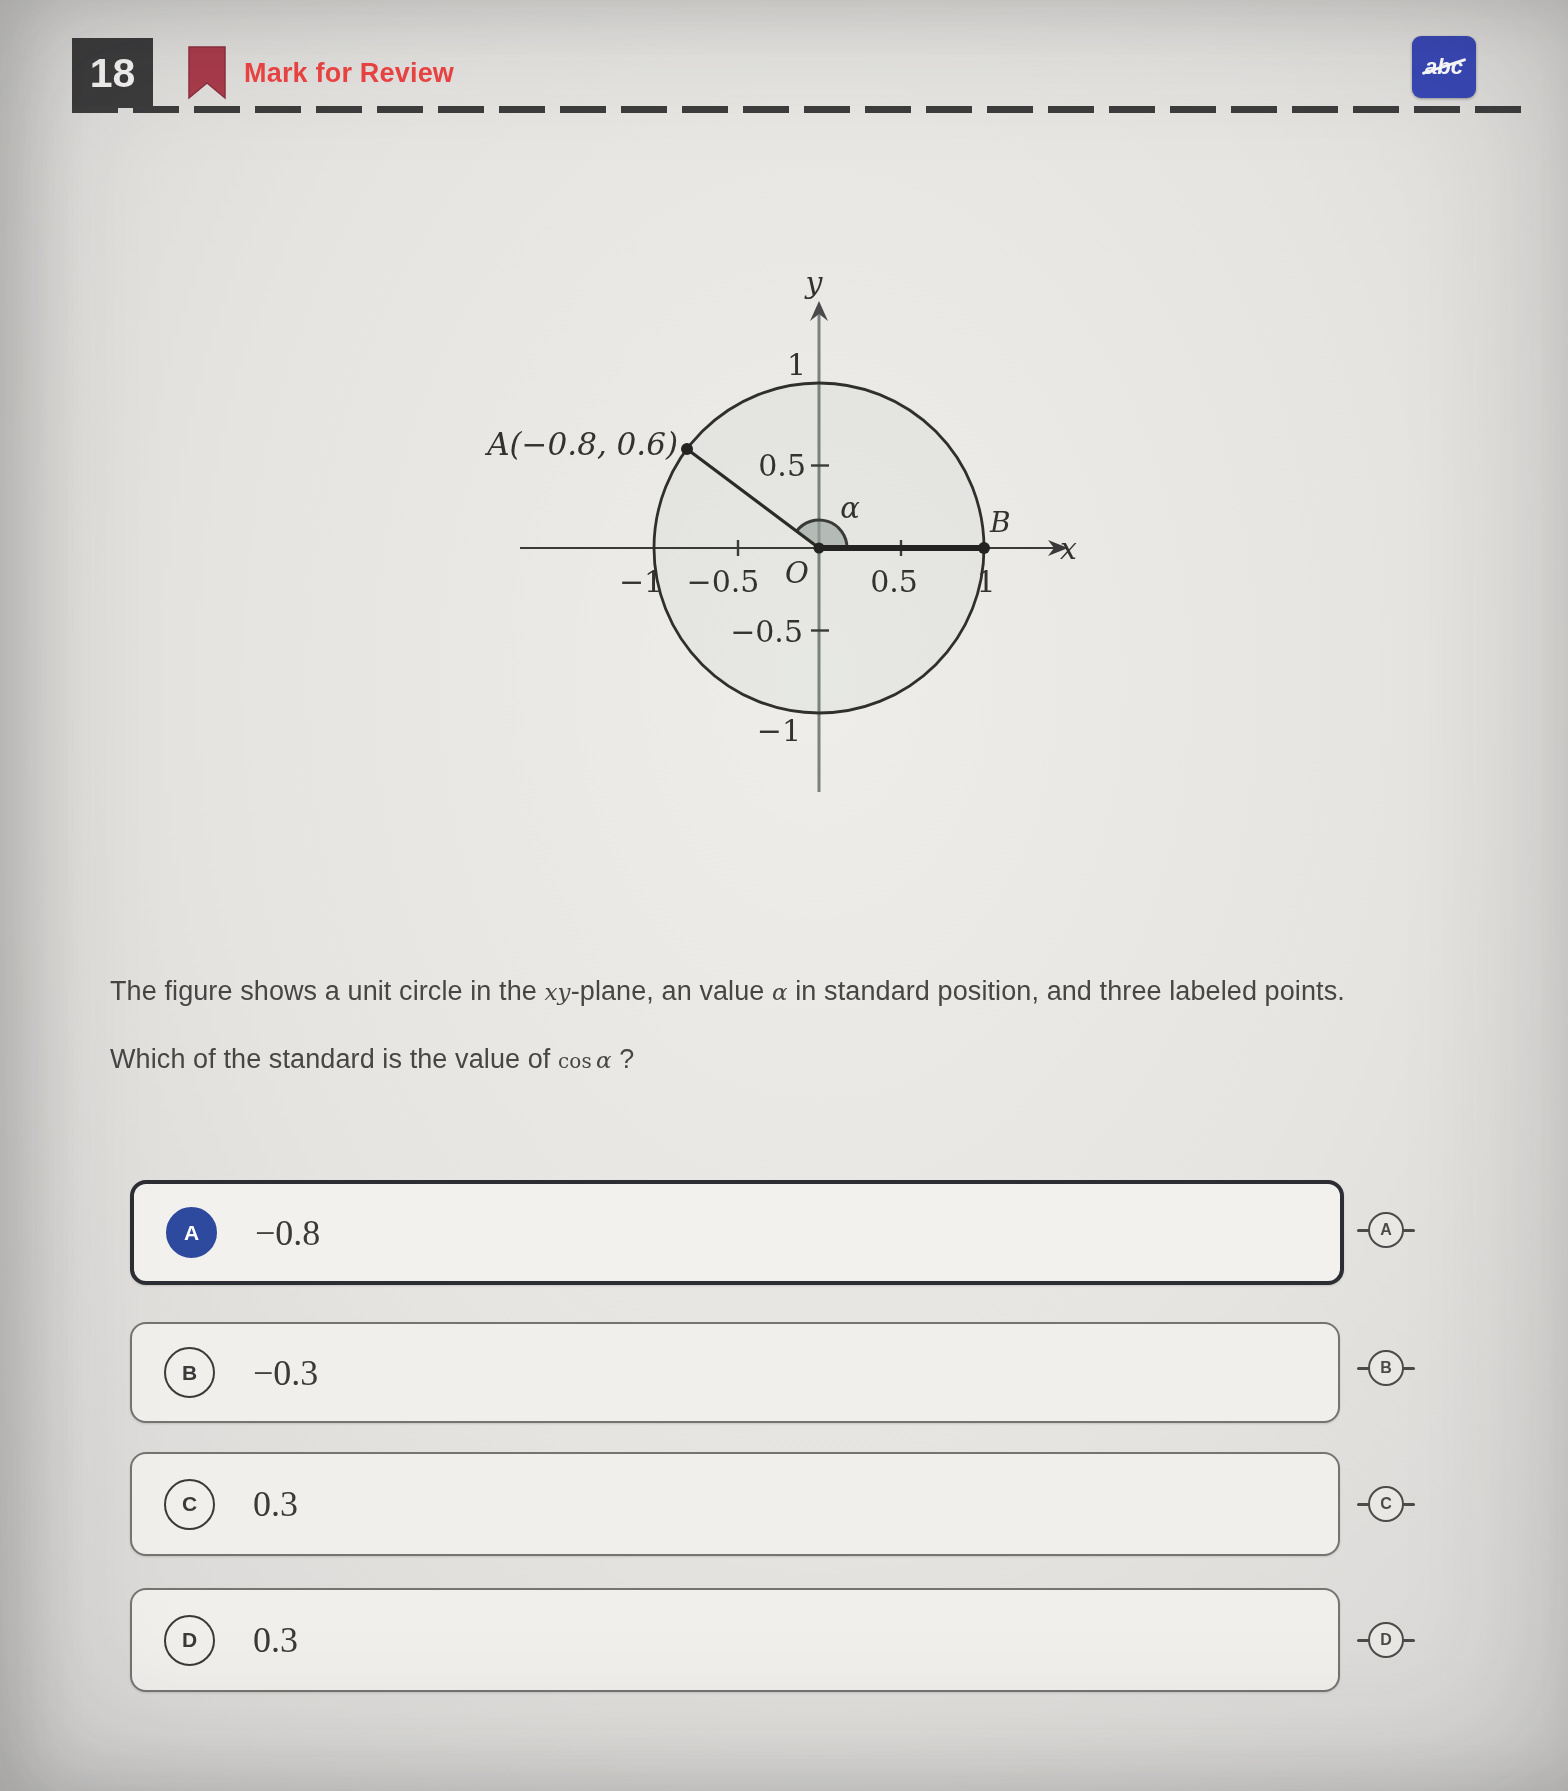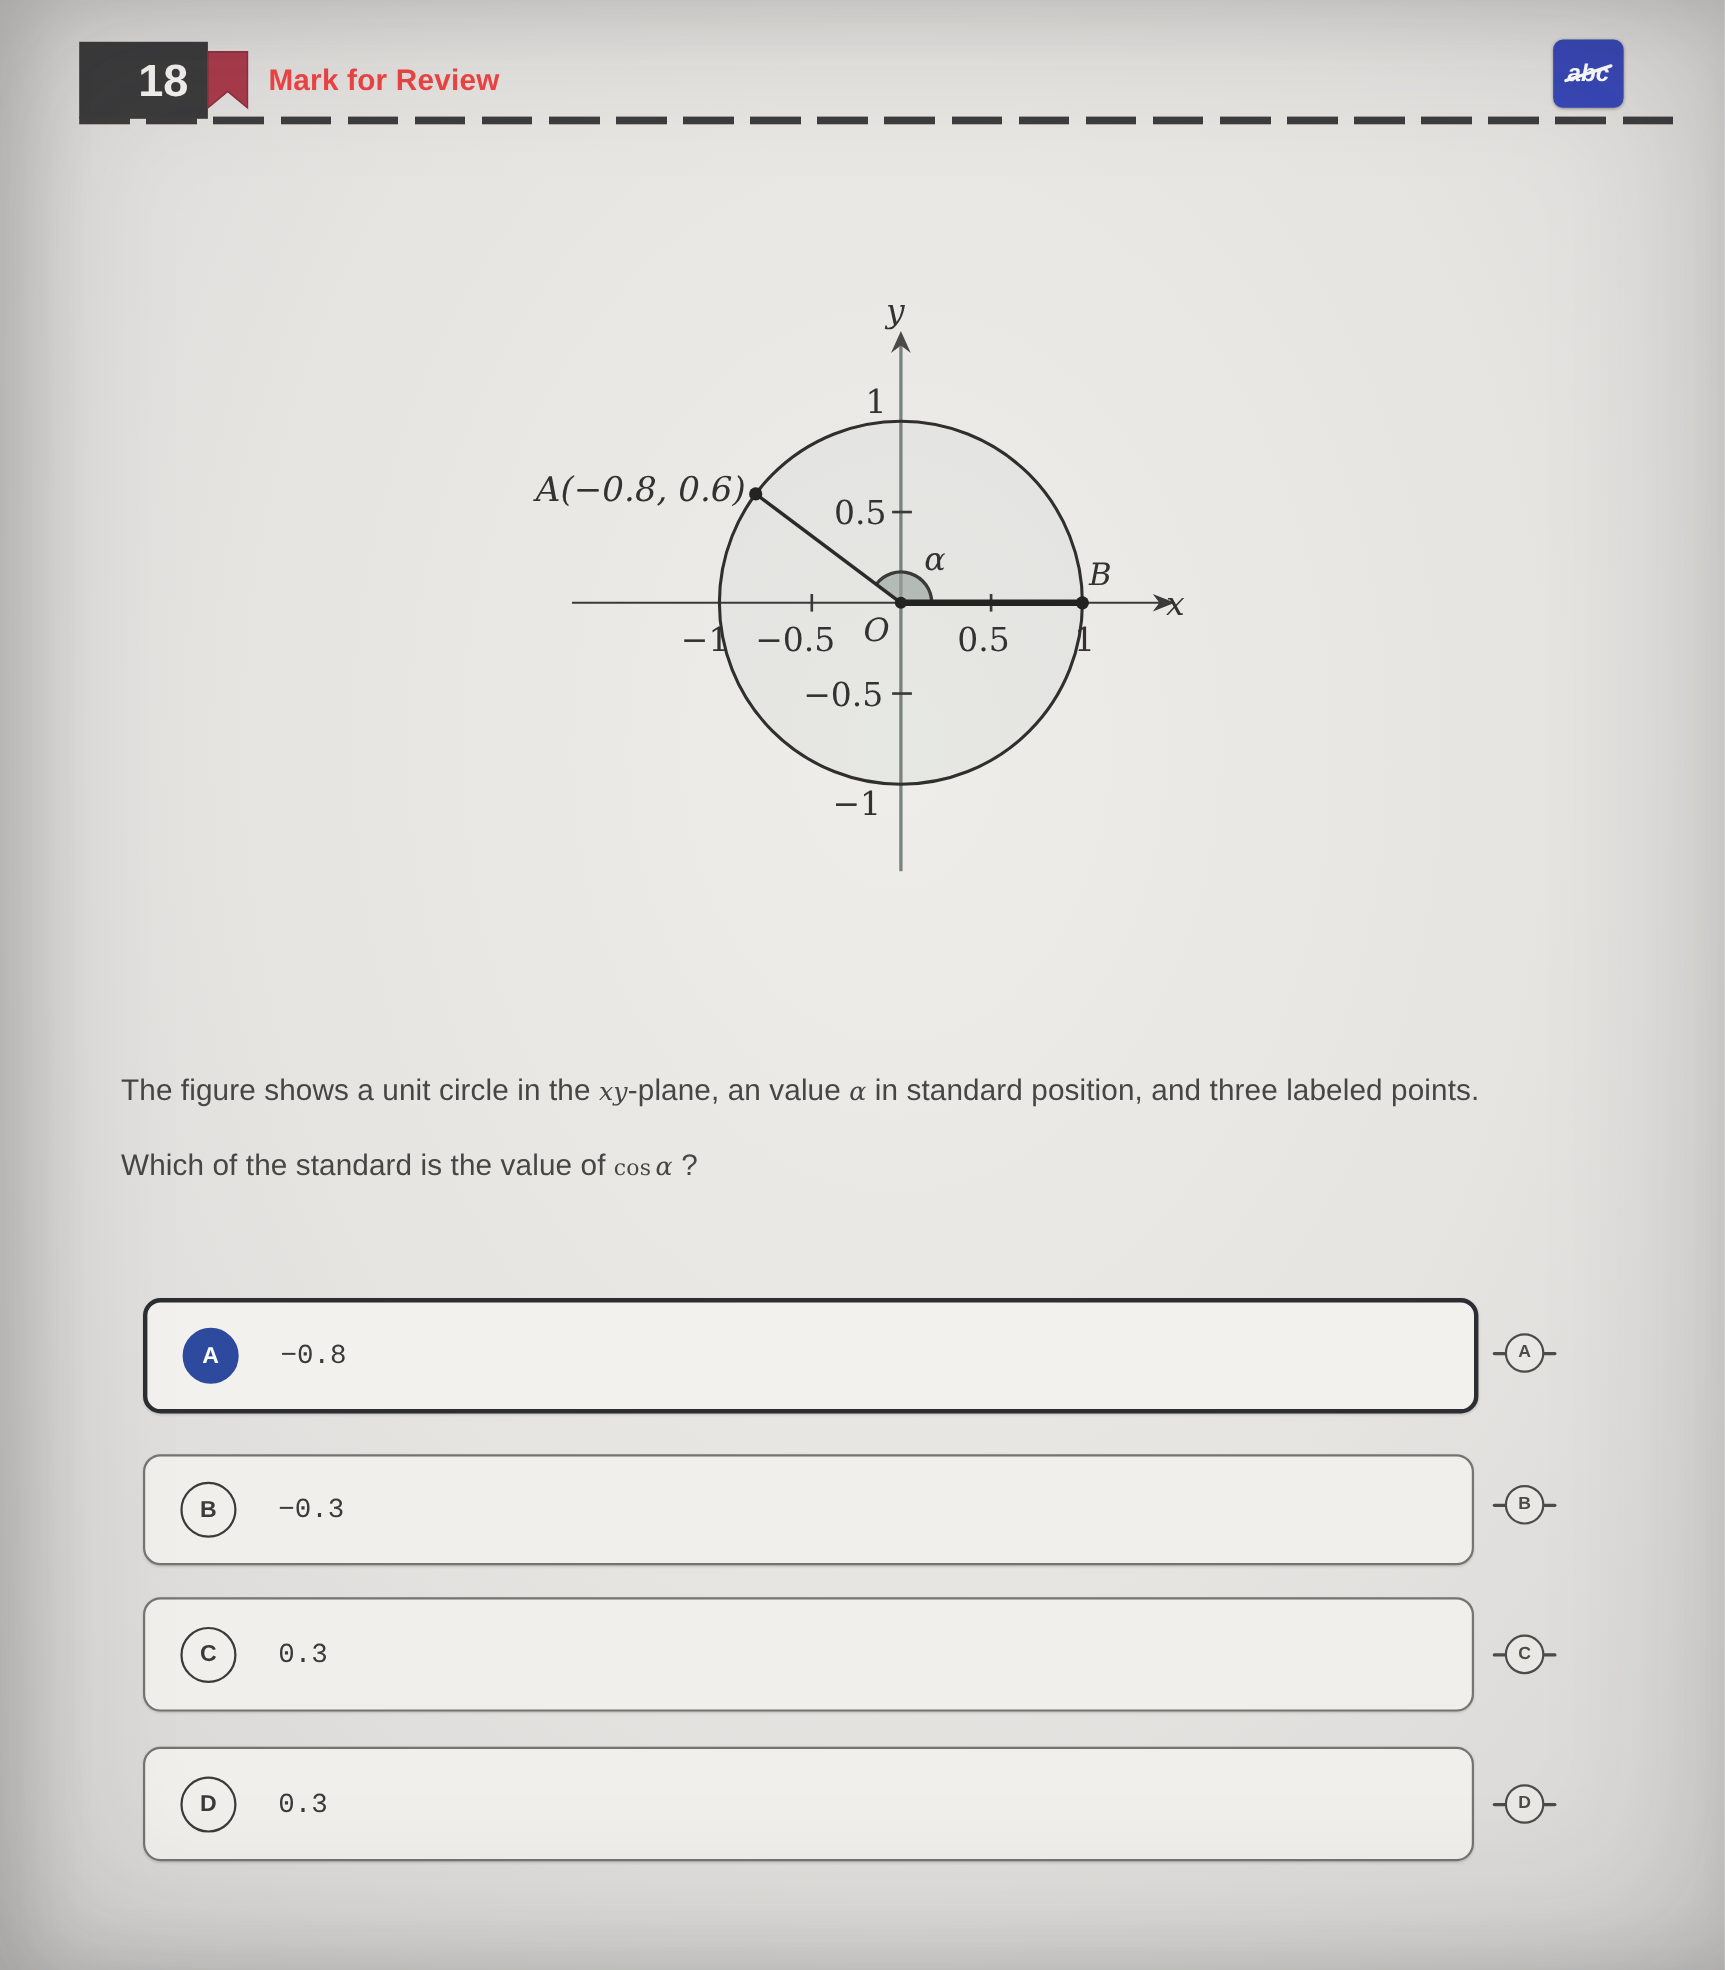--- a/index.html
+++ b/index.html
@@ -6,21 +6,21 @@
   body{
     width:1568px;height:1791px;position:relative;overflow:hidden;
     background:radial-gradient(ellipse at 52% 38%, #eeede9 0%, #e5e4e1 52%, #d5d4d2 100%);
     font-family:"Liberation Sans", sans-serif;
     -webkit-font-smoothing:antialiased;
   }
   .vignette{position:absolute;inset:0;pointer-events:none;
     box-shadow:inset 0 0 160px rgba(40,40,45,.22), inset 28px 0 60px rgba(40,40,45,.14);}
   
   .qnum{position:absolute;left:72px;top:38px;width:81px;height:70px;background:#3b3b3c;
-    color:#f4f3f1;font-size:41px;font-weight:bold;display:flex;align-items:center;justify-content:center;padding-left:36px;}
+    color:#f4f3f1;font-size:41px;font-weight:bold;display:flex;align-items:center;justify-content:center;}
   .markwrap{position:absolute;left:188px;top:38px;height:70px;display:flex;align-items:center;gap:18px;cursor:pointer;}
   .bookmark{width:38px;height:54px;flex:0 0 auto;}
   .marktext{font-size:27px;font-weight:bold;color:#ef4444;letter-spacing:.2px;}
   .dashline{position:absolute;left:72px;top:106px;width:1452px;height:7px;
     background:repeating-linear-gradient(90deg,#3d3d3e 0 46px,rgba(0,0,0,0) 46px 61px);}
   .abcbtn{position:absolute;left:1412px;top:36px;width:64px;height:62px;border-radius:9px;
     background:#3847b5;box-shadow:0 1px 3px rgba(0,0,0,.35);display:flex;align-items:center;justify-content:center;cursor:pointer;}
   .abcbtn .glyph{color:#fff;font-size:22px;font-weight:bold;font-style:italic;position:relative;}
   .abcbtn .strike{position:absolute;left:9px;top:29px;width:46px;height:3px;background:#ffffff;
     transform:rotate(-18deg);border-radius:2px;}
@@ -33,21 +33,21 @@
   .qline .mathit{font-family:"DejaVu Serif", serif;font-style:italic;font-size:23px;}
   .qline .mathup{font-family:"DejaVu Serif", serif;font-size:20px;margin-top:24px;}
   
   .opt{position:absolute;left:130px;width:1206px;border:2px solid #747572;border-radius:16px;
     background:#f0efec;box-shadow:0 1px 2px rgba(60,60,60,.18);display:flex;align-items:center;cursor:pointer;}
   .opt.selected{border:4px solid #2c2e34;background:#f2f1ee;}
   .badge{width:47px;height:47px;border-radius:50%;margin-left:32px;flex:0 0 auto;
     display:flex;align-items:center;justify-content:center;
     border:2.6px solid #3a3a3a;color:#3a3a3a;font-size:21px;font-weight:bold;background:transparent;}
   .opt.selected .badge{background:#2e4a9e;border-color:#2e4a9e;color:#ffffff;}
-  .optval{margin-left:38px;font-family:Liberation Mono, monospace;font-size:25px;color:#3b3a39;}
+  .optval{margin-left:38px;font-family:Liberation Serif, serif;font-size:36px;color:#3b3a39;}
   
   .elim{position:absolute;left:1357px;width:58px;height:36px;cursor:pointer;}
   .elim .line{position:absolute;left:0;top:16.5px;width:58px;height:3px;background:#4b4b4b;border-radius:2px;}
   .elim .circ{position:absolute;left:11px;top:0;width:36px;height:36px;border-radius:50%;
     border:2.4px solid #4b4b4b;background:#e9e8e5;box-sizing:border-box;
     display:flex;align-items:center;justify-content:center;font-size:16px;font-weight:bold;color:#4b4b4b;}
 </style>
 </head>
 <body>
 

